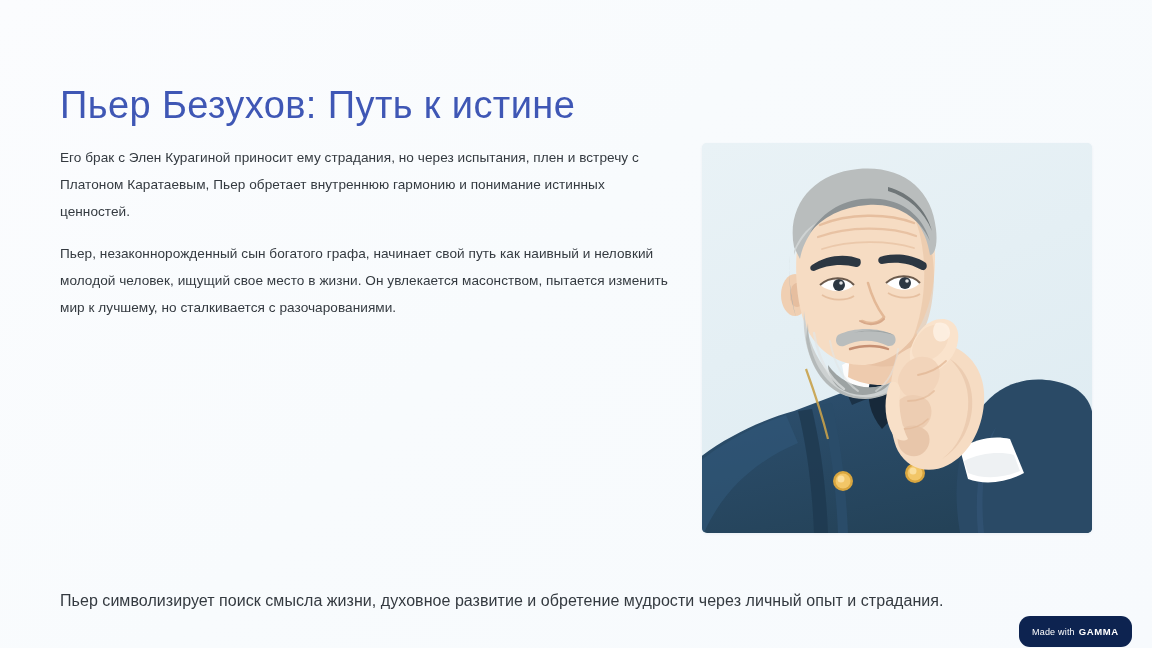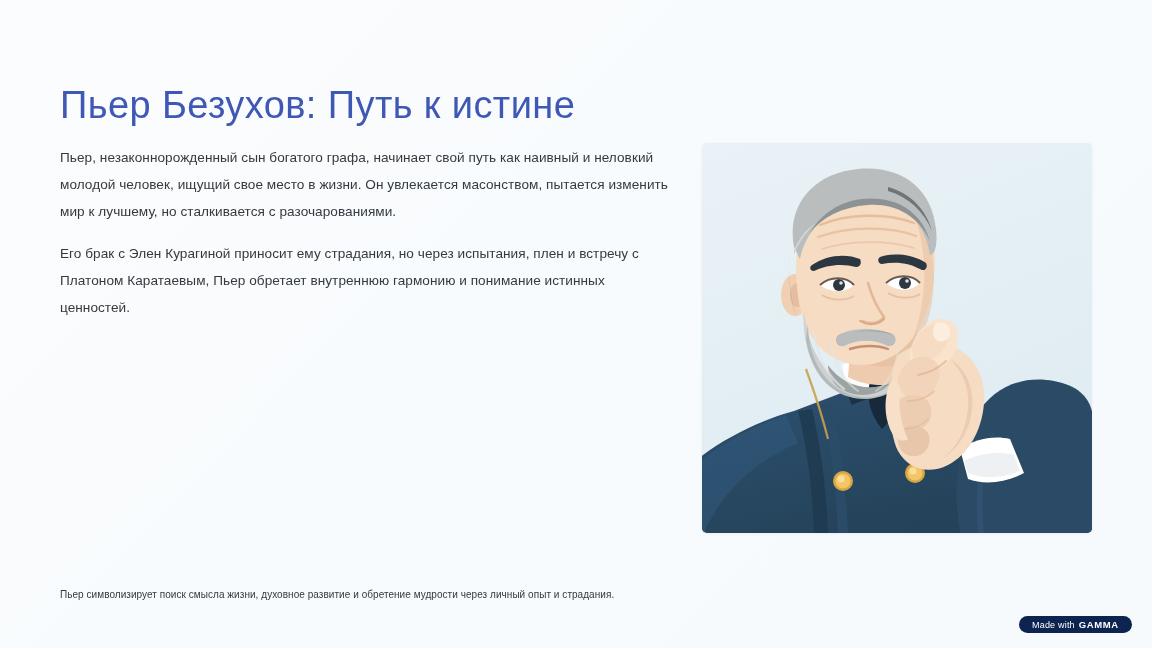--- a/index.html
+++ b/index.html
@@ -69,32 +69,32 @@
     width: 390px;
     height: 390px;
   }
 
   
   .slide-caption {
     position: absolute;
     left: 60px;
     top: 574px;
     width: 1030px;
-    font-size: 10px;
+    font-size: 16px;
     line-height: 22px;
     color: #343a40;
     letter-spacing: 0.05px;
   }
 
   
   .gamma-badge {
     position: absolute;
     left: 1019px;
     top: 616px;
-    height: 17px;
+    height: 31px;
     padding: 0 13px;
     display: flex;
     align-items: center;
     gap: 4px;
     background: #0d2350;
     border-radius: 11px;
     color: #ffffff;
     font-size: 9px;
     letter-spacing: 0.2px;
     box-sizing: border-box;
@@ -110,22 +110,22 @@
   }
 </style>
 </head>
 <body>
 
 <div class="slide">
 
   <h1 class="slide-title">Пьер Безухов: Путь к истине</h1>
 
   <div class="text-column">
+    <p class="body-paragraph">Его брак с Элен Курагиной приносит ему страдания, но через испытания, плен и встречу с Платоном Каратаевым, Пьер обретает внутреннюю гармонию и понимание истинных ценностей.</p>
     <p class="body-paragraph">Пьер, незаконнорожденный сын богатого графа, начинает свой путь как наивный и неловкий молодой человек, ищущий свое место в жизни. Он увлекается масонством, пытается изменить мир к лучшему, но сталкивается с разочарованиями.</p>
-    <p class="body-paragraph">Его брак с Элен Курагиной приносит ему страдания, но через испытания, плен и встречу с Платоном Каратаевым, Пьер обретает внутреннюю гармонию и понимание истинных ценностей.</p>
   </div>
 
   <div class="portrait-frame">
     <svg viewBox="0 0 390 390" xmlns="http://www.w3.org/2000/svg">
       <defs>
         <linearGradient id="bgGrad" x1="0" y1="0" x2="0.4" y2="1">
           <stop offset="0%" stop-color="#e9f2f6"></stop>
           <stop offset="100%" stop-color="#dfecf2"></stop>
         </linearGradient>
         <linearGradient id="coatGrad" x1="0" y1="0" x2="0.6" y2="1">

